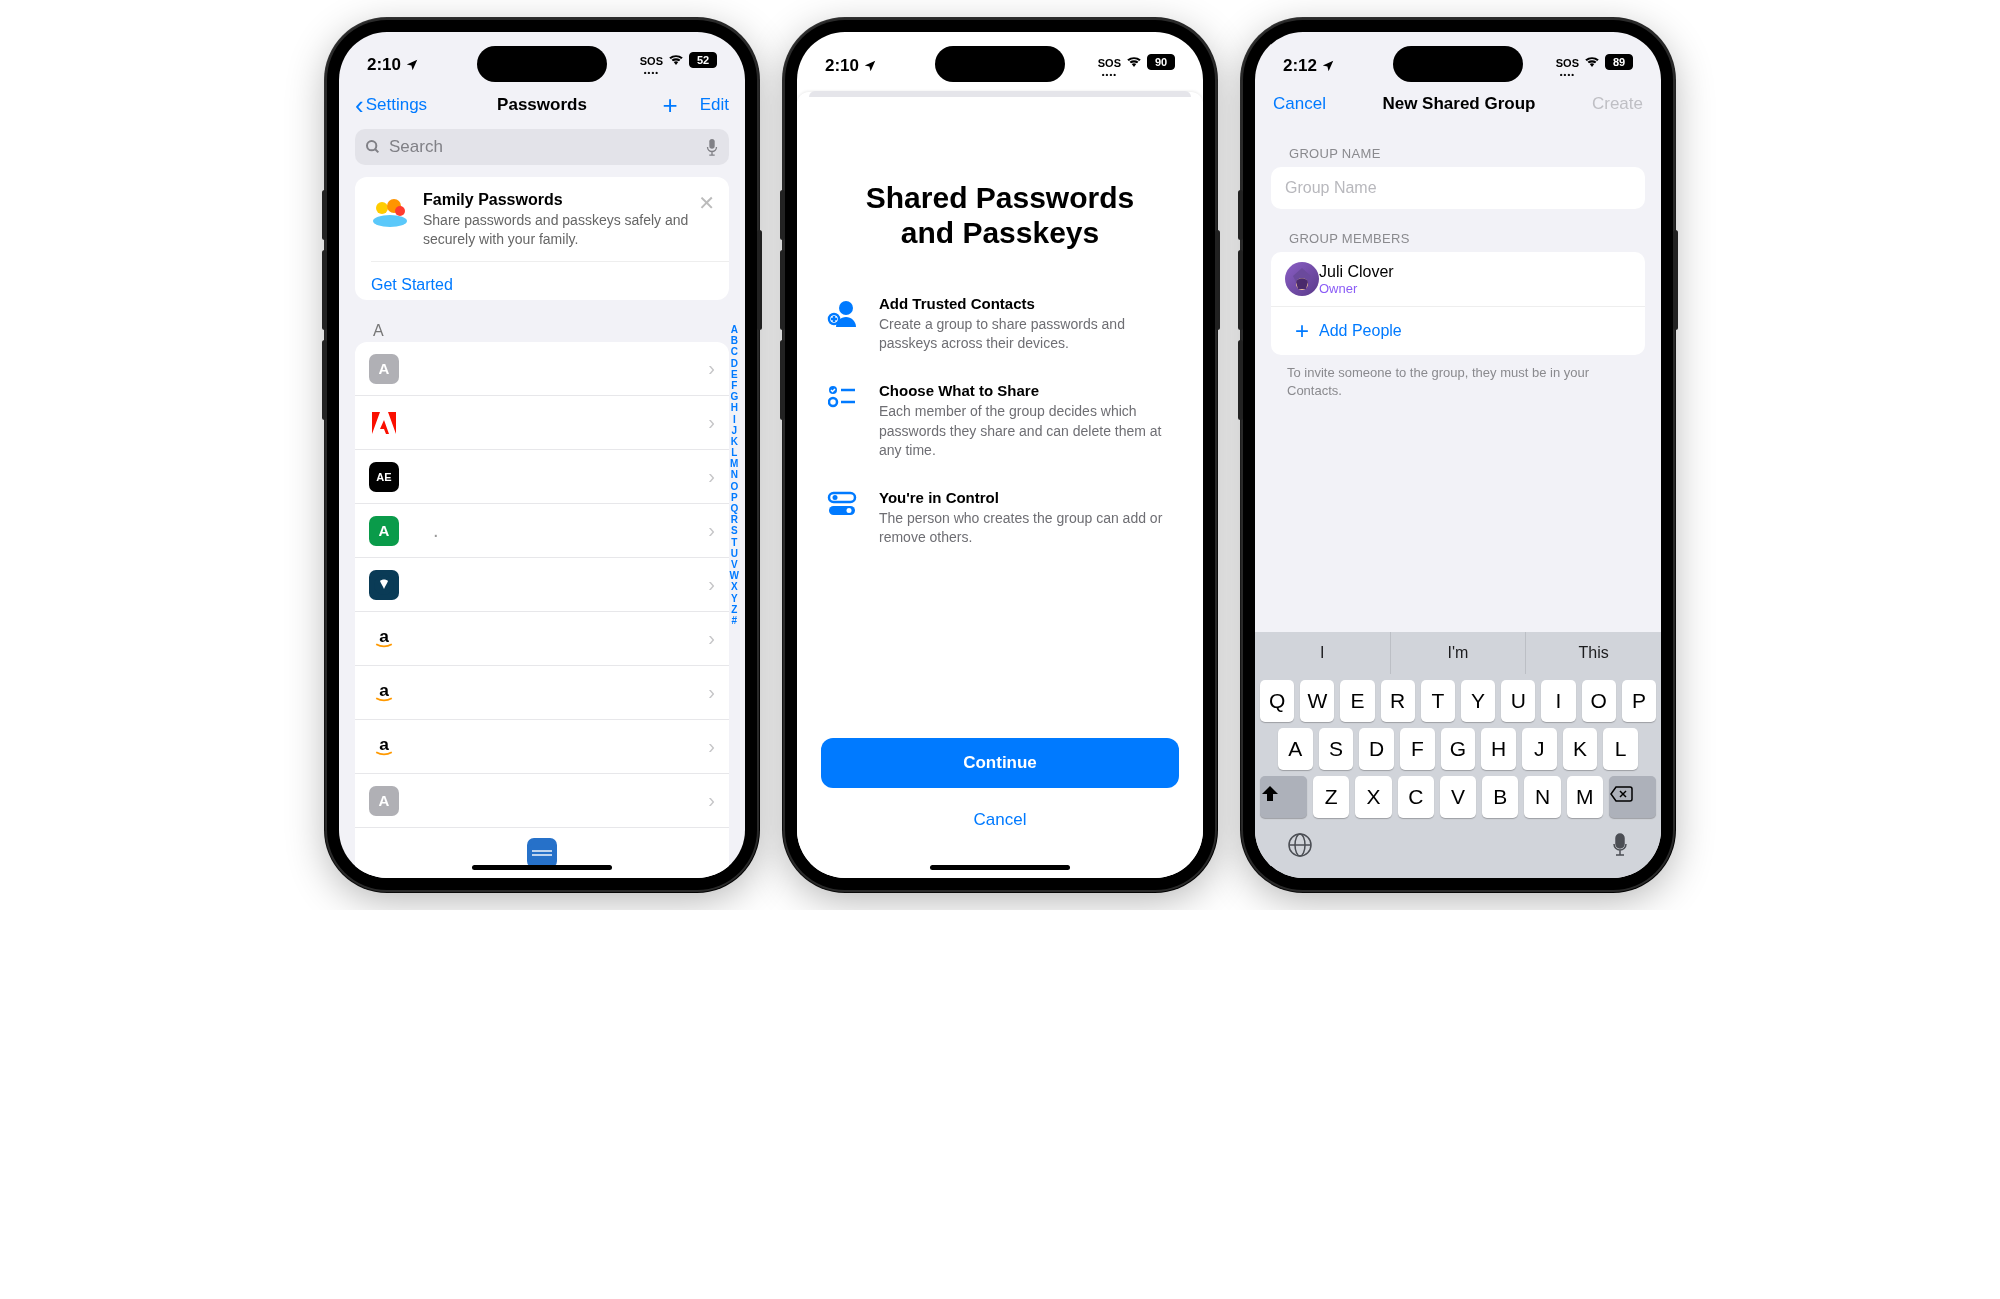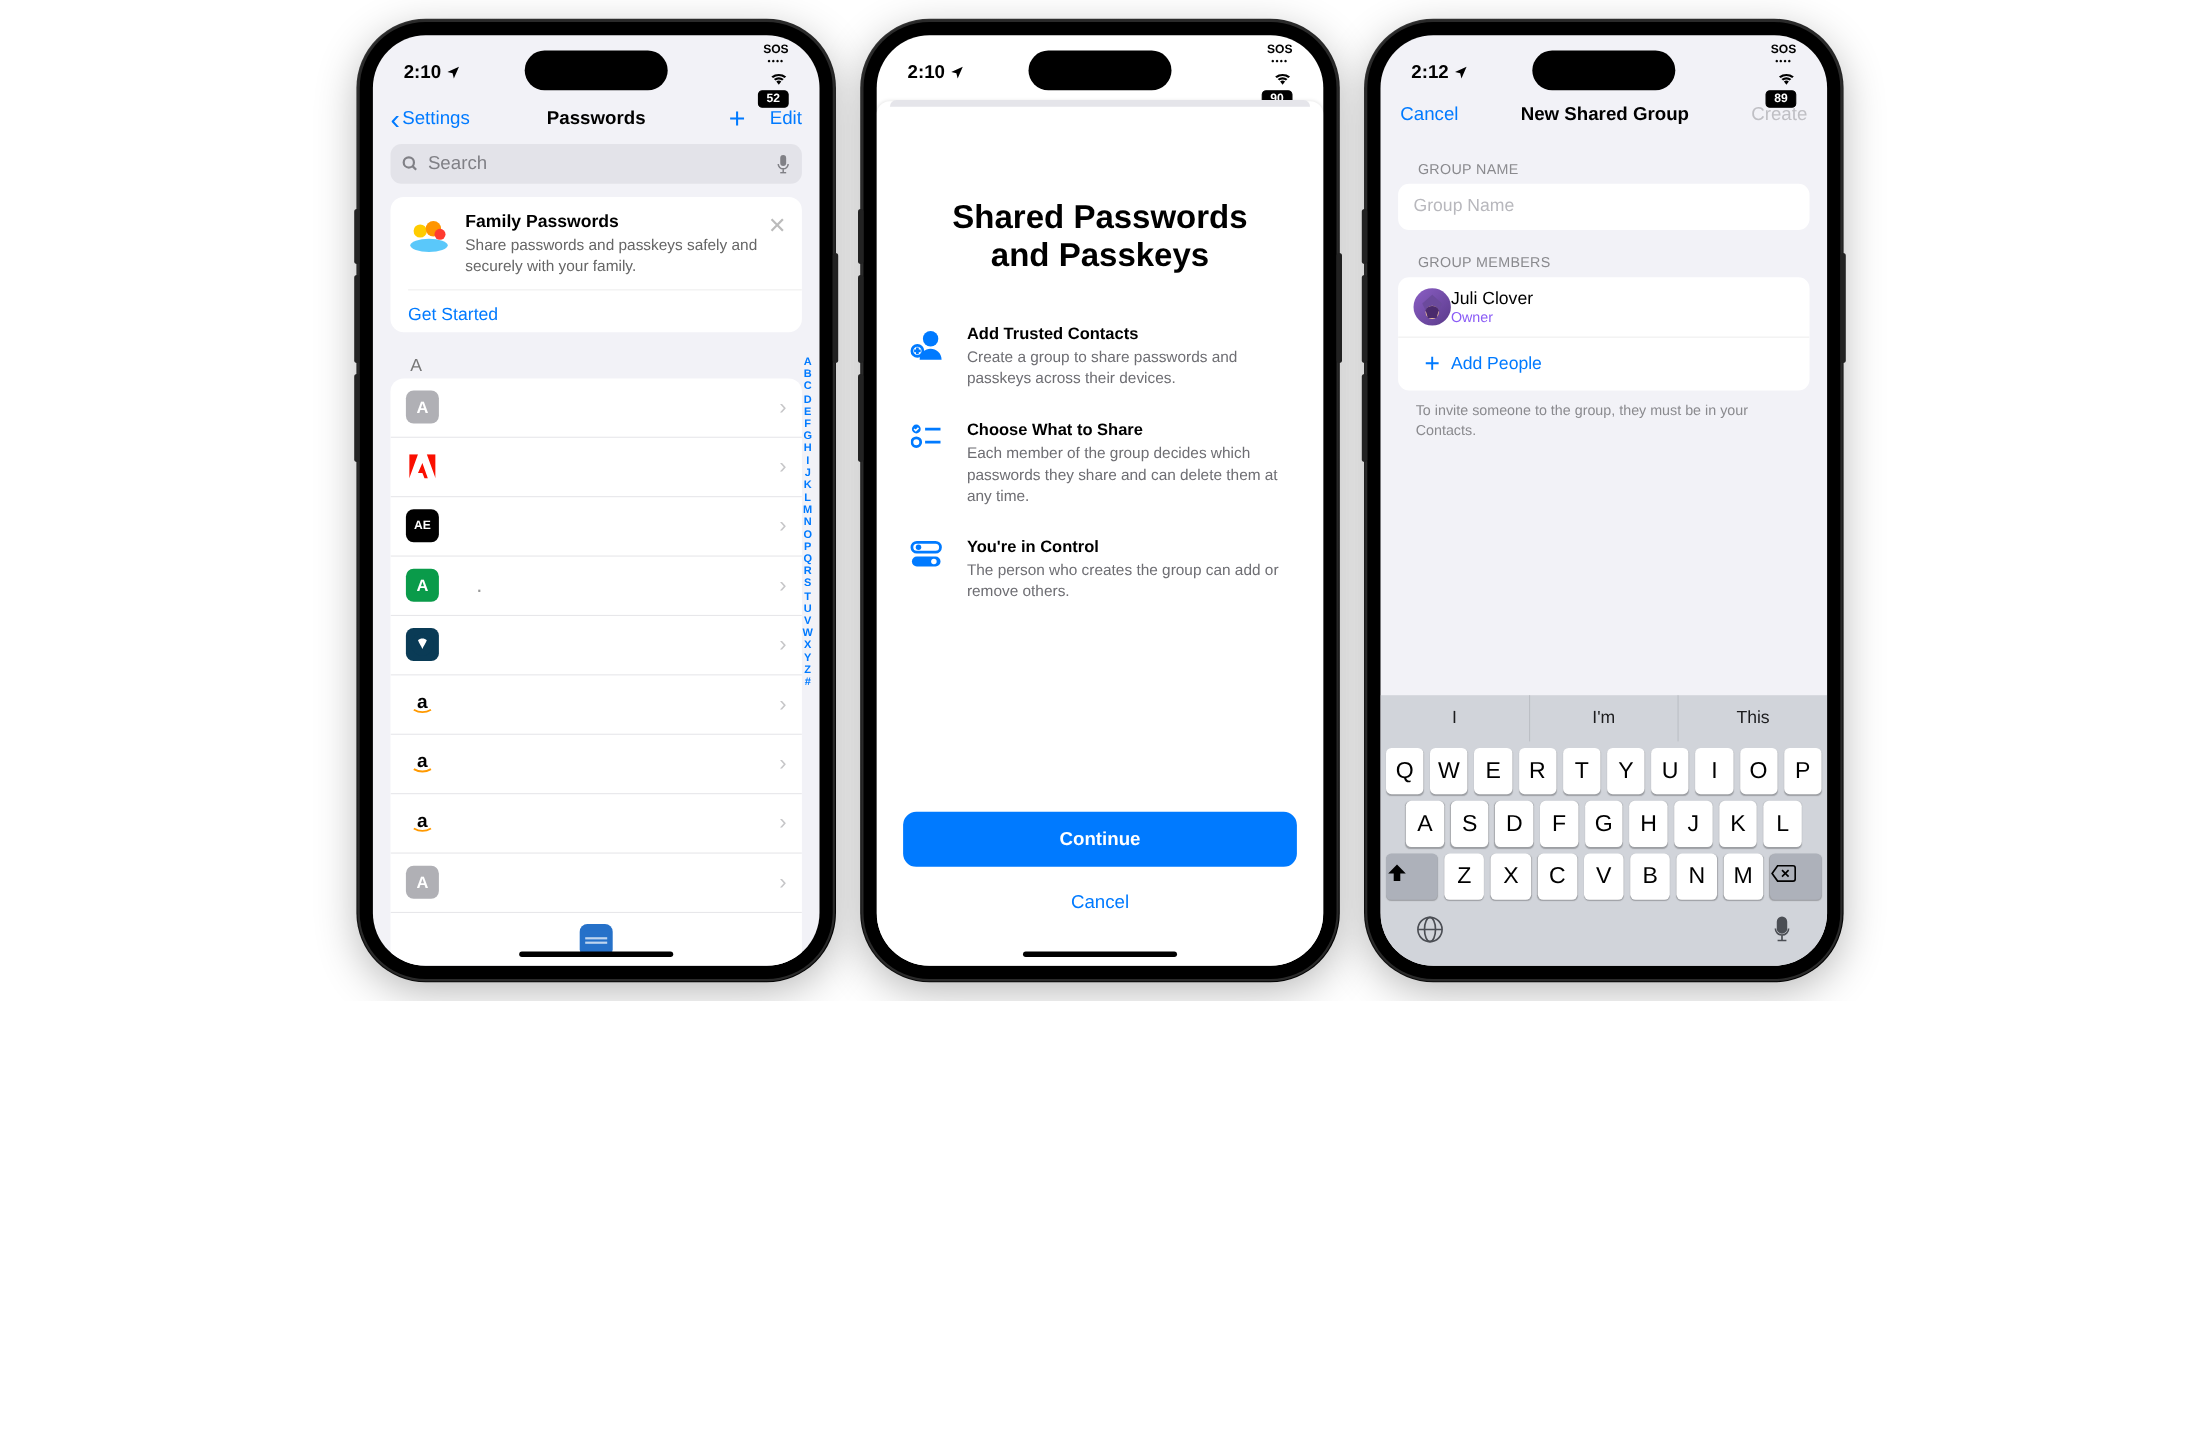--- a/index.html
+++ b/index.html
@@ -8,21 +8,21 @@
   .phone::before { content:""; position:absolute; top:-3px; bottom:-3px; left:-3px; right:-3px; border-radius:63px; background:linear-gradient(145deg,#3a3a3a,#000); z-index:-1; }
   .phone .side-btn { position:absolute; right:-5px; top:210px; width:5px; height:100px; background:#222; border-radius:3px; }
   .phone .side-btn2 { position:absolute; left:-5px; top:170px; width:5px; height:50px; background:#222; border-radius:3px; }
   .phone .side-btn3 { position:absolute; left:-5px; top:230px; width:5px; height:80px; background:#222; border-radius:3px; }
   .phone .side-btn4 { position:absolute; left:-5px; top:320px; width:5px; height:80px; background:#222; border-radius:3px; }
   .screen { width: 100%; height: 100%; background: #f2f2f7; border-radius: 48px; overflow: hidden; position: relative; display:flex; flex-direction:column; }
   .screen.white { background:#fff; }
   .island { position: absolute; top: 14px; left: 50%; transform: translateX(-50%); width: 130px; height: 36px; background: #000; border-radius: 20px; z-index:10; }
   .status { display:flex; justify-content:space-between; align-items:center; padding: 14px 28px 0; height: 54px; font-size:17px; font-weight:600; }
   .status .left { display:flex; align-items:center; gap:4px; }
-  .status .right { display:flex; align-items:flex-end; gap:4px; font-size:14px;flex-direction:column; }
+  .status .right { display:flex; align-items:flex-start; gap:4px; font-size:14px; }
   .loc-arrow { display:inline-block; }
   .sos { font-size:11px; font-weight:700; line-height:0.8; }
   .sos-dots { font-size:8px; letter-spacing:1px; display:block; text-align:center; }
   .batt { border:1.5px solid #000; border-radius:4px; padding:1px 3px; font-size:11px; font-weight:700; background:#000; color:#fff; min-width:28px; text-align:center; }
 
   
   .nav { display:flex; align-items:center; justify-content:space-between; padding:6px 16px 8px; }
   .nav .back { color:#007aff; font-size:17px; display:flex; align-items:center; gap:2px; }
   .nav .back .chev { font-size:26px; font-weight:500; line-height:0; }
   .nav .title { font-size:17px; font-weight:600; position:absolute; left:50%; transform:translateX(-50%); }

